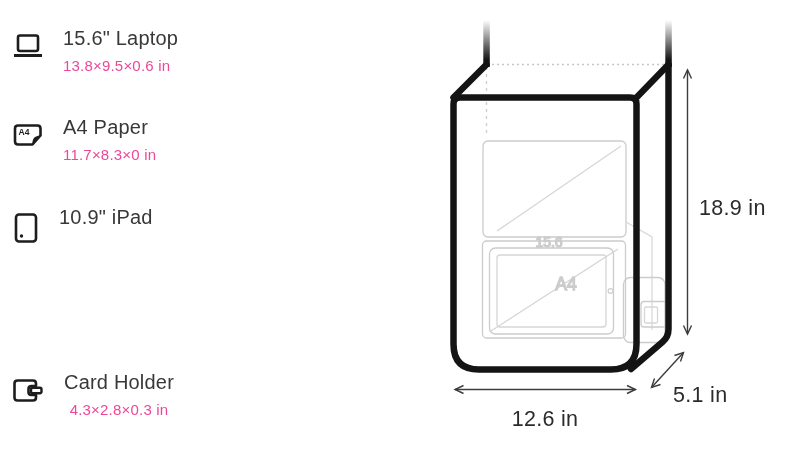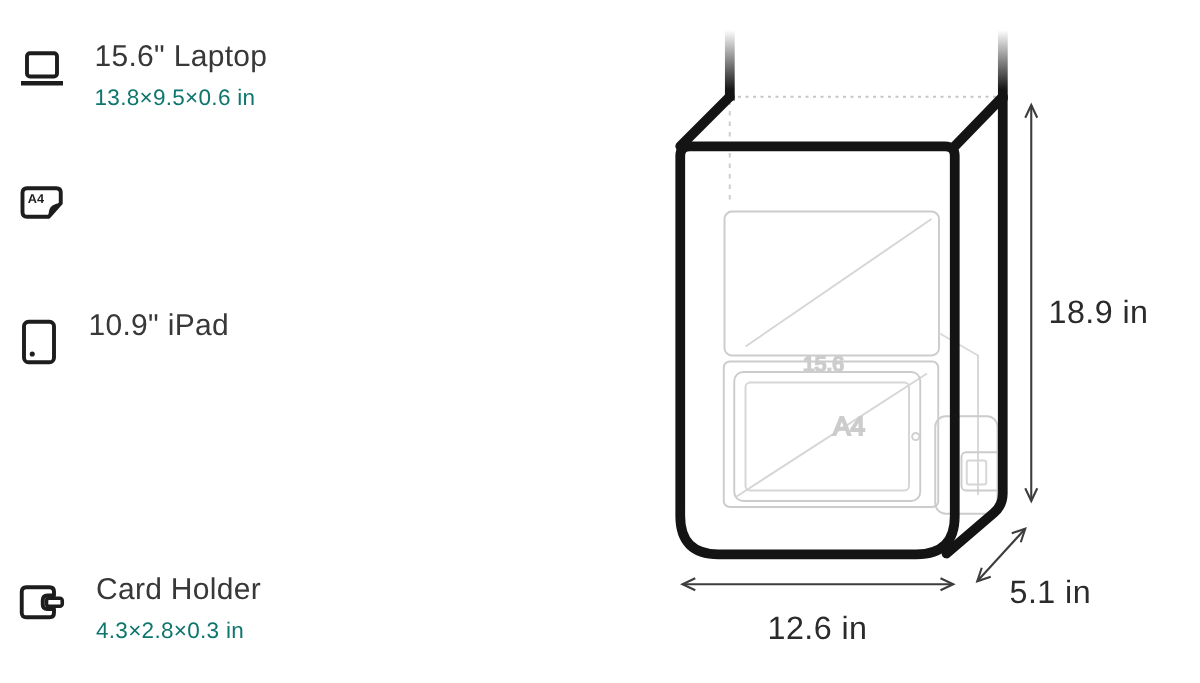--- a/index.html
+++ b/index.html
@@ -5,22 +5,22 @@
   html,body{margin:0;padding:0;background:#ffffff;}
   #stage{
     position:relative;width:800px;height:455px;overflow:hidden;
     background:#ffffff;font-family:"Liberation Sans", sans-serif;
   }
   
   .item{position:absolute;left:12px;display:flex;gap:19px;align-items:flex-start;}
   .item .icon{flex:0 0 auto;margin-top:7px;}
   .item .txt{display:flex;flex-direction:column;}
   .item .title{font-size:20px;color:#383838;line-height:24px;letter-spacing:.2px;}
-  .item .dims{font-size:15px;color:#0f766e;line-height:18px;margin-top:7px;letter-spacing:.2px;}
-  #item-0{top:26px;} #item-1{top:115px;} #item-2{top:205px;} #item-3{top:293px;} #item-4{top:381px;}
+  .item .dims{font-size:15px;color:#ec4899;line-height:18px;margin-top:7px;letter-spacing:.2px;}
+  #item-0{top:26px;} #item-1{top:115px;} #item-2{top:205px;} #item-3{top:293px;} #item-4{top:370px;text-align:center;}
   
   #diagram{position:absolute;left:0;top:0;width:800px;height:455px;}
   text.dim-label{font-size:21.5px;fill:#2b2b2b;letter-spacing:.3px;}
   text.ghost-label{fill:#cdcdcd;}
 </style>
 </head>
 <body>
 <div id="stage">
 
   <div class="item" id="item-0">
@@ -36,20 +36,24 @@
     </span>
   </div>
 
   <div class="item" id="item-1">
     <span class="icon">
       <svg width="32" height="27" viewBox="0 0 32 27">
         <path d="M6 3.5 H25.5 Q28.5 3.5 28.5 6.5 V13.5 L20.5 22.5 H6 Q3 22.5 3 19.5 V6.5 Q3 3.5 6 3.5 Z" fill="none" stroke="#1d1d1d" stroke-width="2.6" stroke-linejoin="round"></path>
         <path d="M28.5 13.5 L20.5 22.5 Q20 17 23 15 Q25.5 13.4 28.5 13.5 Z" fill="#1d1d1d"></path>
         <text x="6.5" y="13" font-size="8.5" font-weight="bold" fill="#1d1d1d" font-family="Liberation Sans, sans-serif">A4</text>
       </svg>
+    </span>
+    <span class="txt">
+      <span class="title">A4 Paper</span>
+      <span class="dims">11.7×8.3×0 in</span>
     </span>
   </div>
 
   <div class="item" id="item-2">
     <span class="icon">
       <svg width="28" height="32" viewBox="0 0 28 32">
         <rect x="4" y="2.5" width="20" height="27" rx="3" fill="none" stroke="#1d1d1d" stroke-width="2.6"></rect>
         <circle cx="9.5" cy="24" r="1.7" fill="#1d1d1d"></circle>
       </svg>
     </span>

